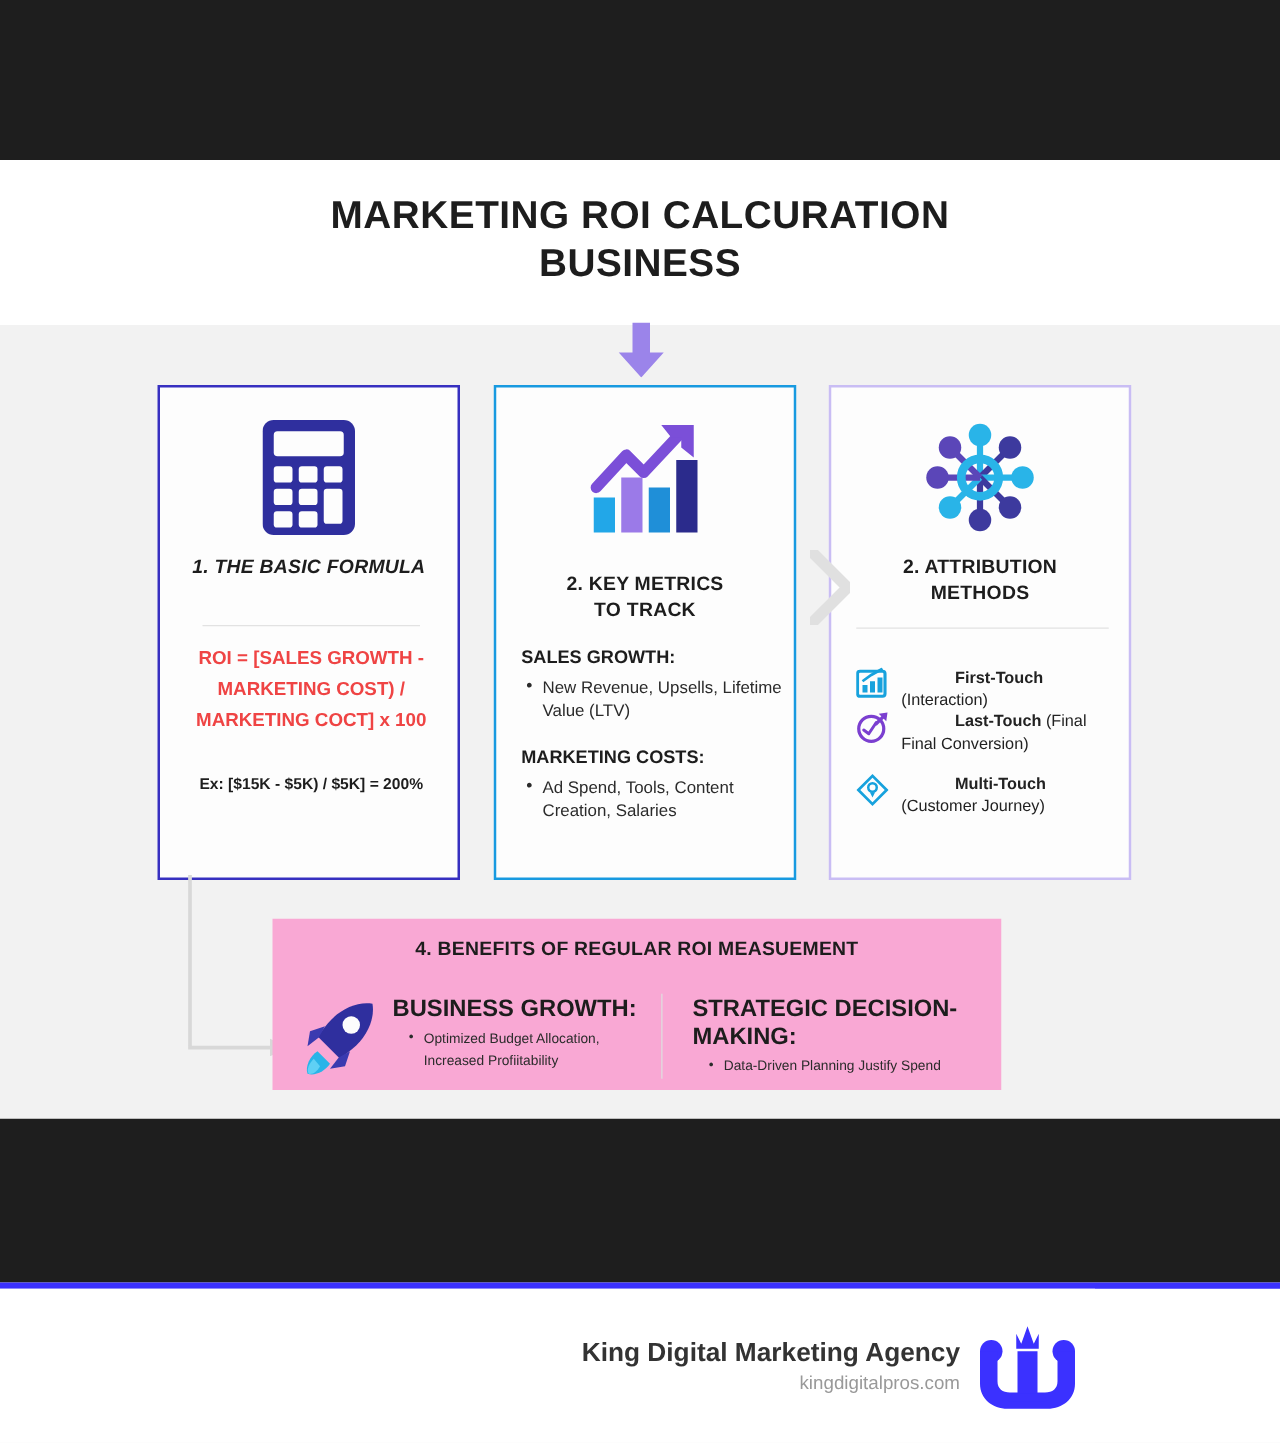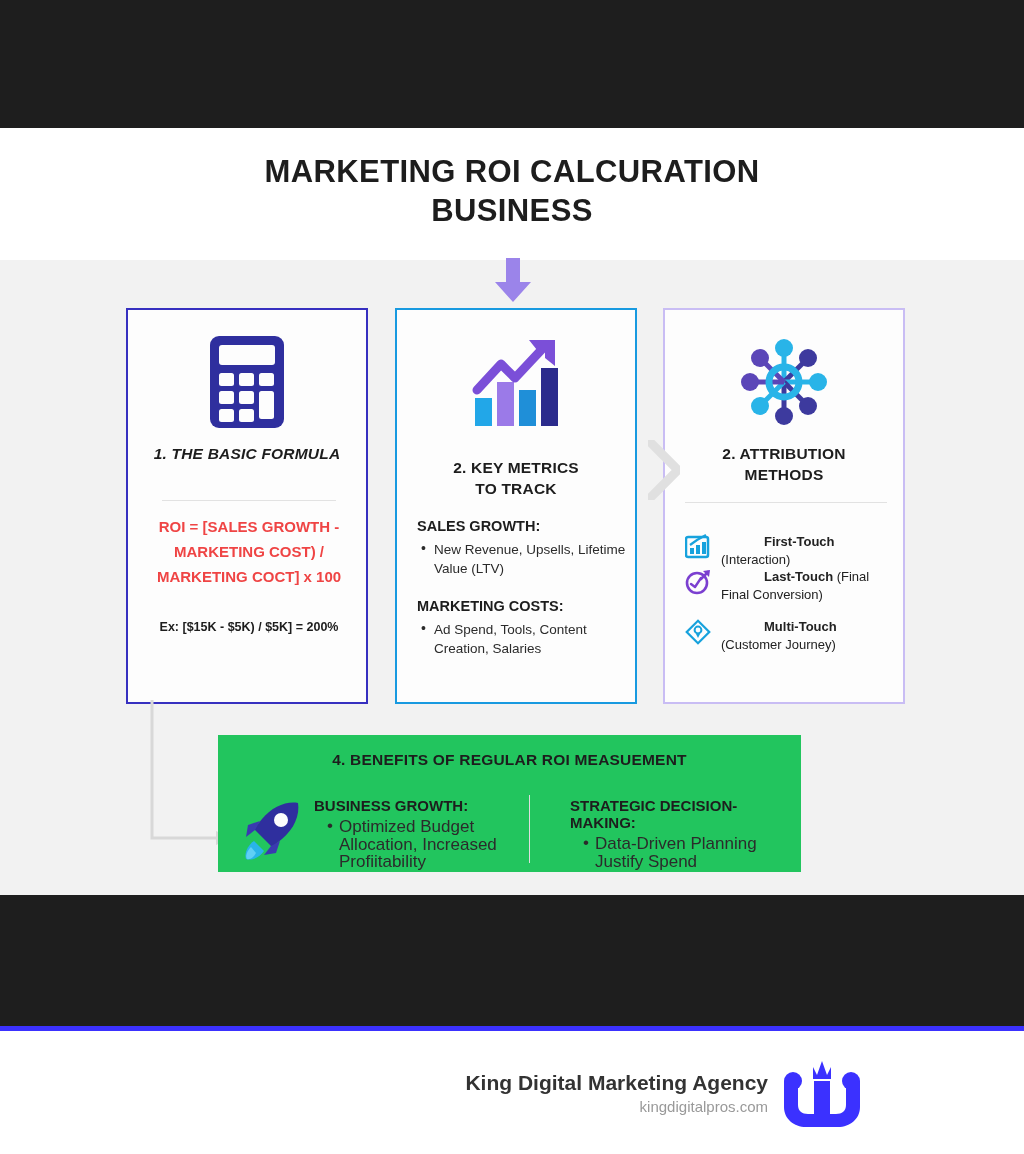--- a/index.html
+++ b/index.html
@@ -119,33 +119,33 @@
 
   
   .chevron { position: absolute; left: 648px; top: 440px; width: 32px; height: 60px; }
 
   
   .elbow { position: absolute; left: 150px; top: 700px; width: 90px; height: 145px; }
 
   
   #card4 {
     position: absolute; left: 218px; top: 735px; width: 583px; height: 137px;
-    background: #22c55e;
+    background: #f9a8d4;
   }
   .ben-title {
     position: absolute; left: 0; top: 16px; width: 100%;
     text-align: center; font-size: 15.5px; font-weight: bold; color: #1d1d1d;
     letter-spacing: 0.2px;
   }
   .rocket { position: absolute; left: 20px; top: 62px; width: 66px; height: 66px; }
   .ben-col { position: absolute; top: 62px; }
   #bcol0 { left: 96px; width: 200px; }
-  #bcol1 { left: 336px; width: 230px; margin-left: 16px; }
-  .ben-head { font-size: 15px; font-weight: bold; color: #1d1d1d; margin-bottom: 4px; }
-  .ben-list { font-size: 17px; line-height: 17.5px; color: #2b2b2b; padding-left: 13px; }
+  #bcol1 { left: 336px; width: 230px; }
+  .ben-head { font-size: 19px; font-weight: bold; color: #1d1d1d; margin-bottom: 4px; }
+  .ben-list { font-size: 11px; line-height: 17.5px; color: #2b2b2b; padding-left: 13px; }
   .ben-list li { list-style: none; position: relative; padding-left: 12px; }
   .ben-list li::before {
     content: "\2022"; position: absolute; left: 0; top: -1px; color: #2b2b2b;
   }
   .ben-vline {
     position: absolute; left: 311px; top: 60px; width: 1px; height: 68px;
     background: #dedede;
   }
 
   

